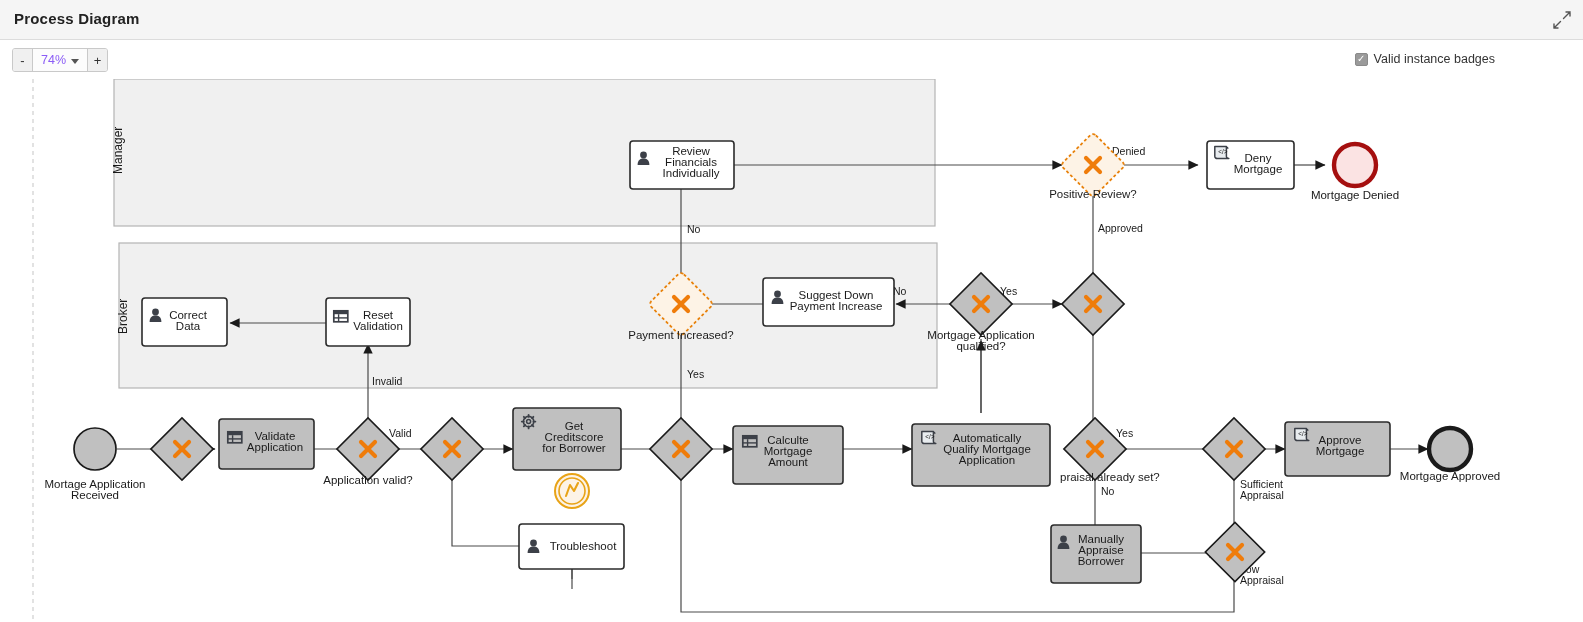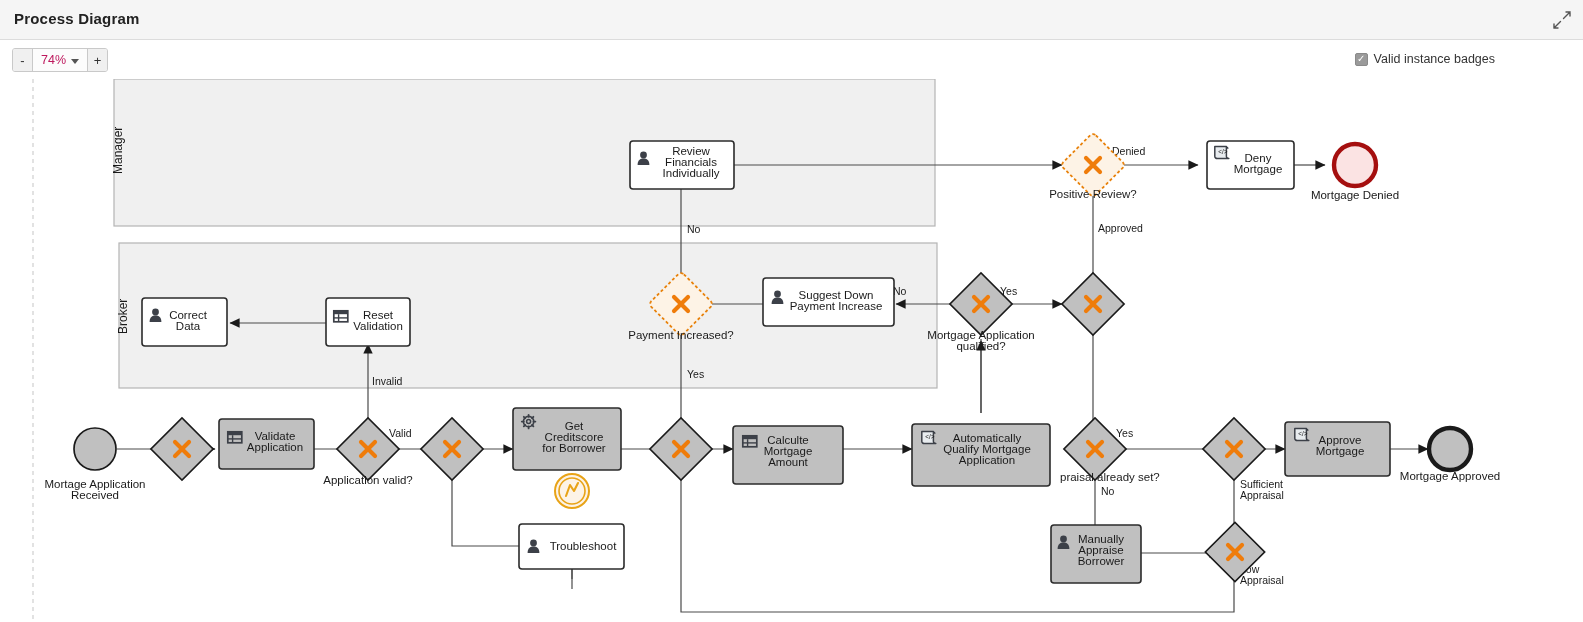--- a/index.html
+++ b/index.html
@@ -42,21 +42,21 @@
   }
   .zoomctl .zbtn {
     width: 20px; display: flex; align-items: center; justify-content: center;
     font-size: 13px; color: #333; background: #f0f0f0; cursor: pointer;
     border: none;
   }
   .zoomctl .zbtn.minus { border-right: 1px solid #c9c9c9; }
   .zoomctl .zbtn.plus  { border-left: 1px solid #c9c9c9; }
   .zoomctl .zval {
     display: flex; align-items: center; gap: 5px;
-    padding: 0 8px; font-size: 12.5px; color: #be185d; cursor: pointer;
+    padding: 0 8px; font-size: 12.5px; color: #8b5cf6; cursor: pointer;
     background: #fcfcfc;
   }
   .zoomctl .caret {
     width: 0; height: 0; border-left: 4px solid transparent;
     border-right: 4px solid transparent; border-top: 5px solid #555;
     margin-top: 2px;
   }
 
   .badges-toggle {
     position: absolute; right: 88px; top: 11px;

